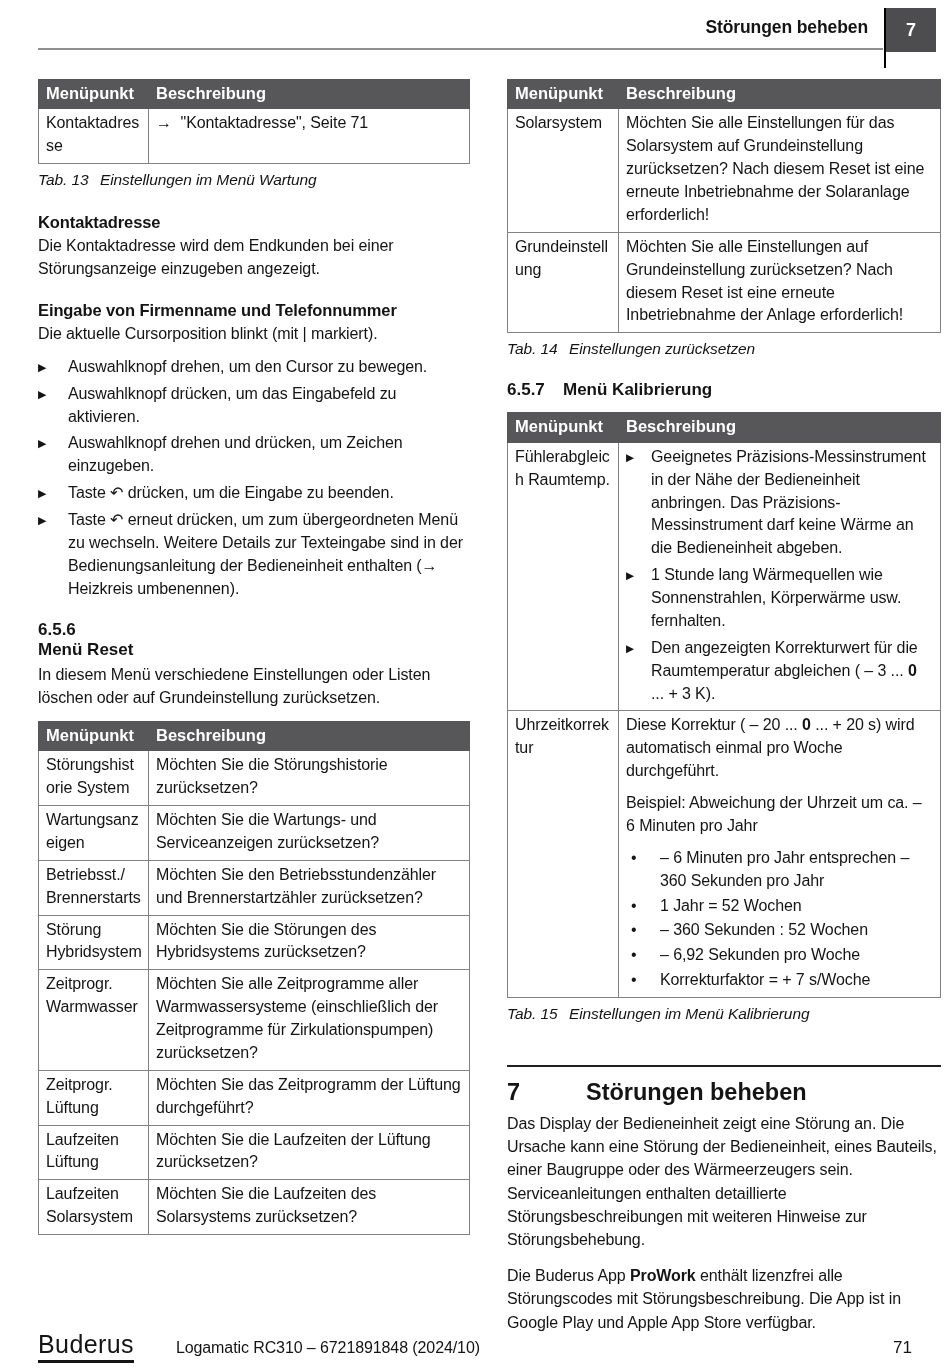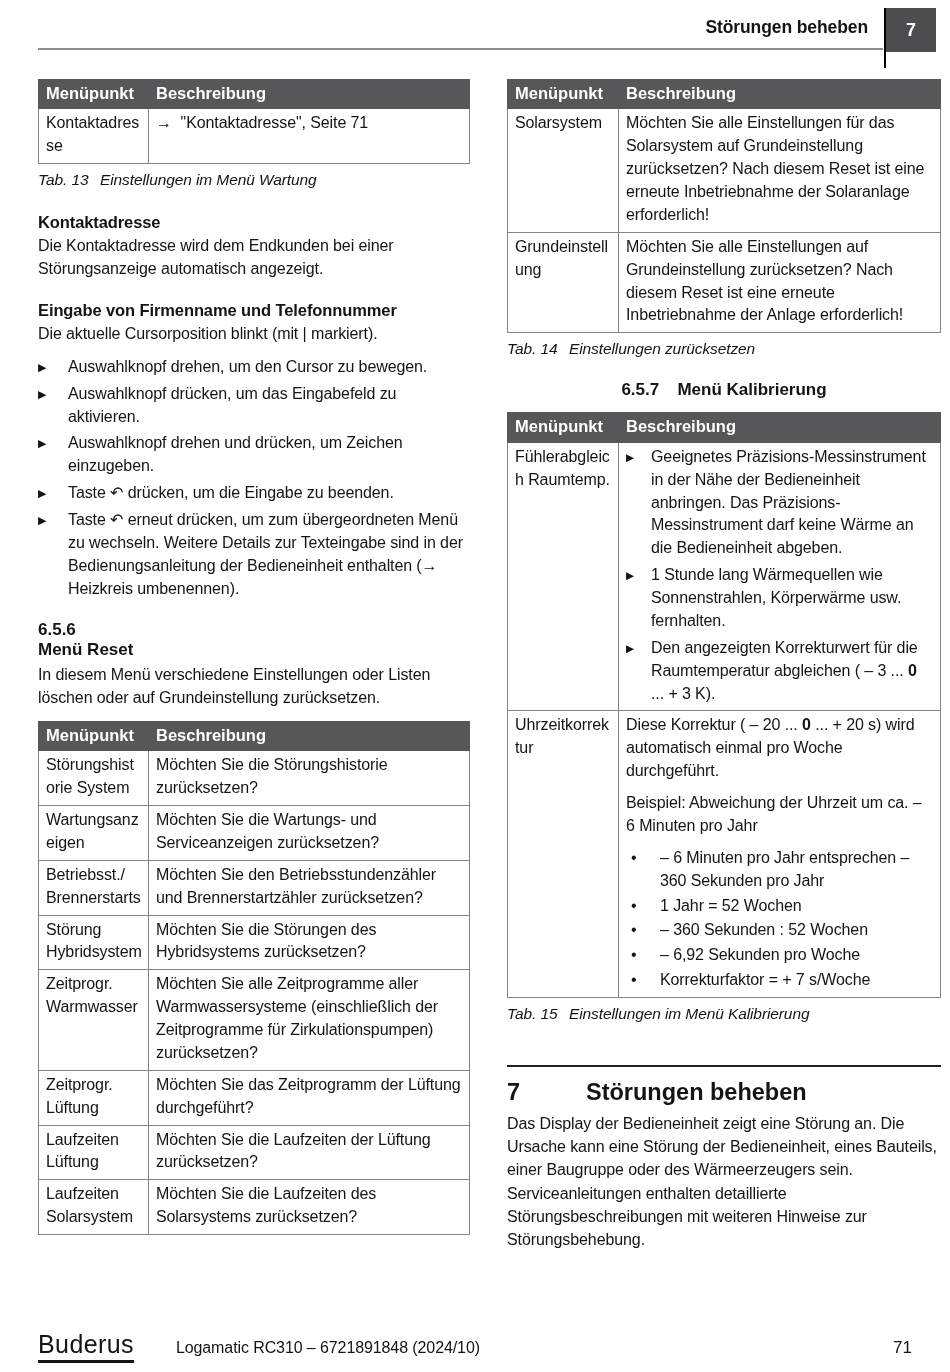--- a/index.html
+++ b/index.html
@@ -23,21 +23,21 @@
       font-size:16.5px;padding:3px 6px 4px 7px;border:1px solid #57575a;line-height:1.3;}
   table.doc-table td{border:1px solid #828282;vertical-align:top;font-size:16px;
       padding:3px 6px 5px 7px;line-height:1.43;letter-spacing:-0.1px;}
   td.menu-cell{overflow-wrap:anywhere;word-break:break-word;}
   .tbl-caption{display:flex;font-style:italic;font-size:15.5px;margin-top:7px;letter-spacing:-0.1px;}
   .tbl-caption .cap-label{width:62px;flex:none;}
 
   
   .para{font-size:16px;line-height:1.45;margin:0;letter-spacing:-0.1px;}
   .bold-head{font-size:16.5px;font-weight:bold;margin:0 0 2px 0;letter-spacing:-0.1px;}
-  .sub-head{display:flex;font-weight:bold;font-size:17px;margin:0 0 3px 0;justify-content:center;}
+  .sub-head{display:flex;font-weight:bold;font-size:17px;margin:0 0 3px 0;}
   .sub-head .num{width:56px;flex:none;}
   .chapter-head{display:flex;font-weight:bold;font-size:23.5px;margin:0 0 6px 0;}
   .chapter-head .num{width:79px;flex:none;}
 
   
   ul.tri-list{list-style:none;margin:11px 0 0 0;padding:0;}
   ul.tri-list li{display:flex;margin-bottom:4px;font-size:16px;line-height:1.43;letter-spacing:-0.1px;}
   ul.tri-list .tri{width:30px;flex:none;font-size:11px;padding-top:4px;}
 
   
@@ -85,21 +85,21 @@
         <td><span>→</span>&nbsp;&nbsp;<span>"Kontaktadresse", Seite 71</span></td>
       </tr>
     </tbody>
       </table>
     <div class="tbl-caption">
       <span class="cap-label">Tab. 13</span>
       <span>Einstellungen im Menü Wartung</span>
     </div>
 
     <p class="bold-head" style="margin-top:24px;">Kontaktadresse</p>
-    <p class="para">Die Kontaktadresse wird dem Endkunden bei einer Störungsanzeige automatisch angezeigt.</p>
+    <p class="para">Die Kontaktadresse wird dem Endkunden bei einer Störungsanzeige einzugeben angezeigt.</p>
 
     <p class="bold-head" style="margin-top:20px;">Eingabe von Firmenname und Telefonnummer</p>
     <p class="para">Die aktuelle Cursorposition blinkt (mit | markiert).</p>
 
     <ul class="tri-list">
       <li>
           <span class="tri">▶</span>
           <span>Auswahlknopf drehen, um den Cursor zu bewegen.</span>
         </li>
       <li>
@@ -267,20 +267,21 @@
       <span>Einstellungen im Menü Kalibrierung</span>
     </div>
 
     <hr class="spacer-rule">
 
     <div class="chapter-head">
       <span class="num">7</span>
       <span>Störungen beheben</span>
     </div>
     <p class="para">Das Display der Bedieneinheit zeigt eine Störung an. Die Ursache kann eine Störung der Bedieneinheit, eines Bauteils, einer Baugruppe oder des Wärmeerzeugers sein. Serviceanleitungen enthalten detaillierte Störungsbeschreibungen mit weiteren Hinweise zur Störungsbehebung.</p>
+    <p class="para" style="margin-top:13px;"><span>Die Buderus App </span><span class="b">ProWork</span><span> enthält lizenzfrei alle Störungscodes mit Störungsbeschreibung. Die App ist in Google Play und Apple App Store verfügbar.</span></p>
   </div>
 
   <div class="footer">
     <span class="logo">Buderus</span>
     <span class="doc-ref">Logamatic RC310 – 6721891848 (2024/10)</span>
     <span class="page-num">71</span>
   </div>
 
 </div>
 

